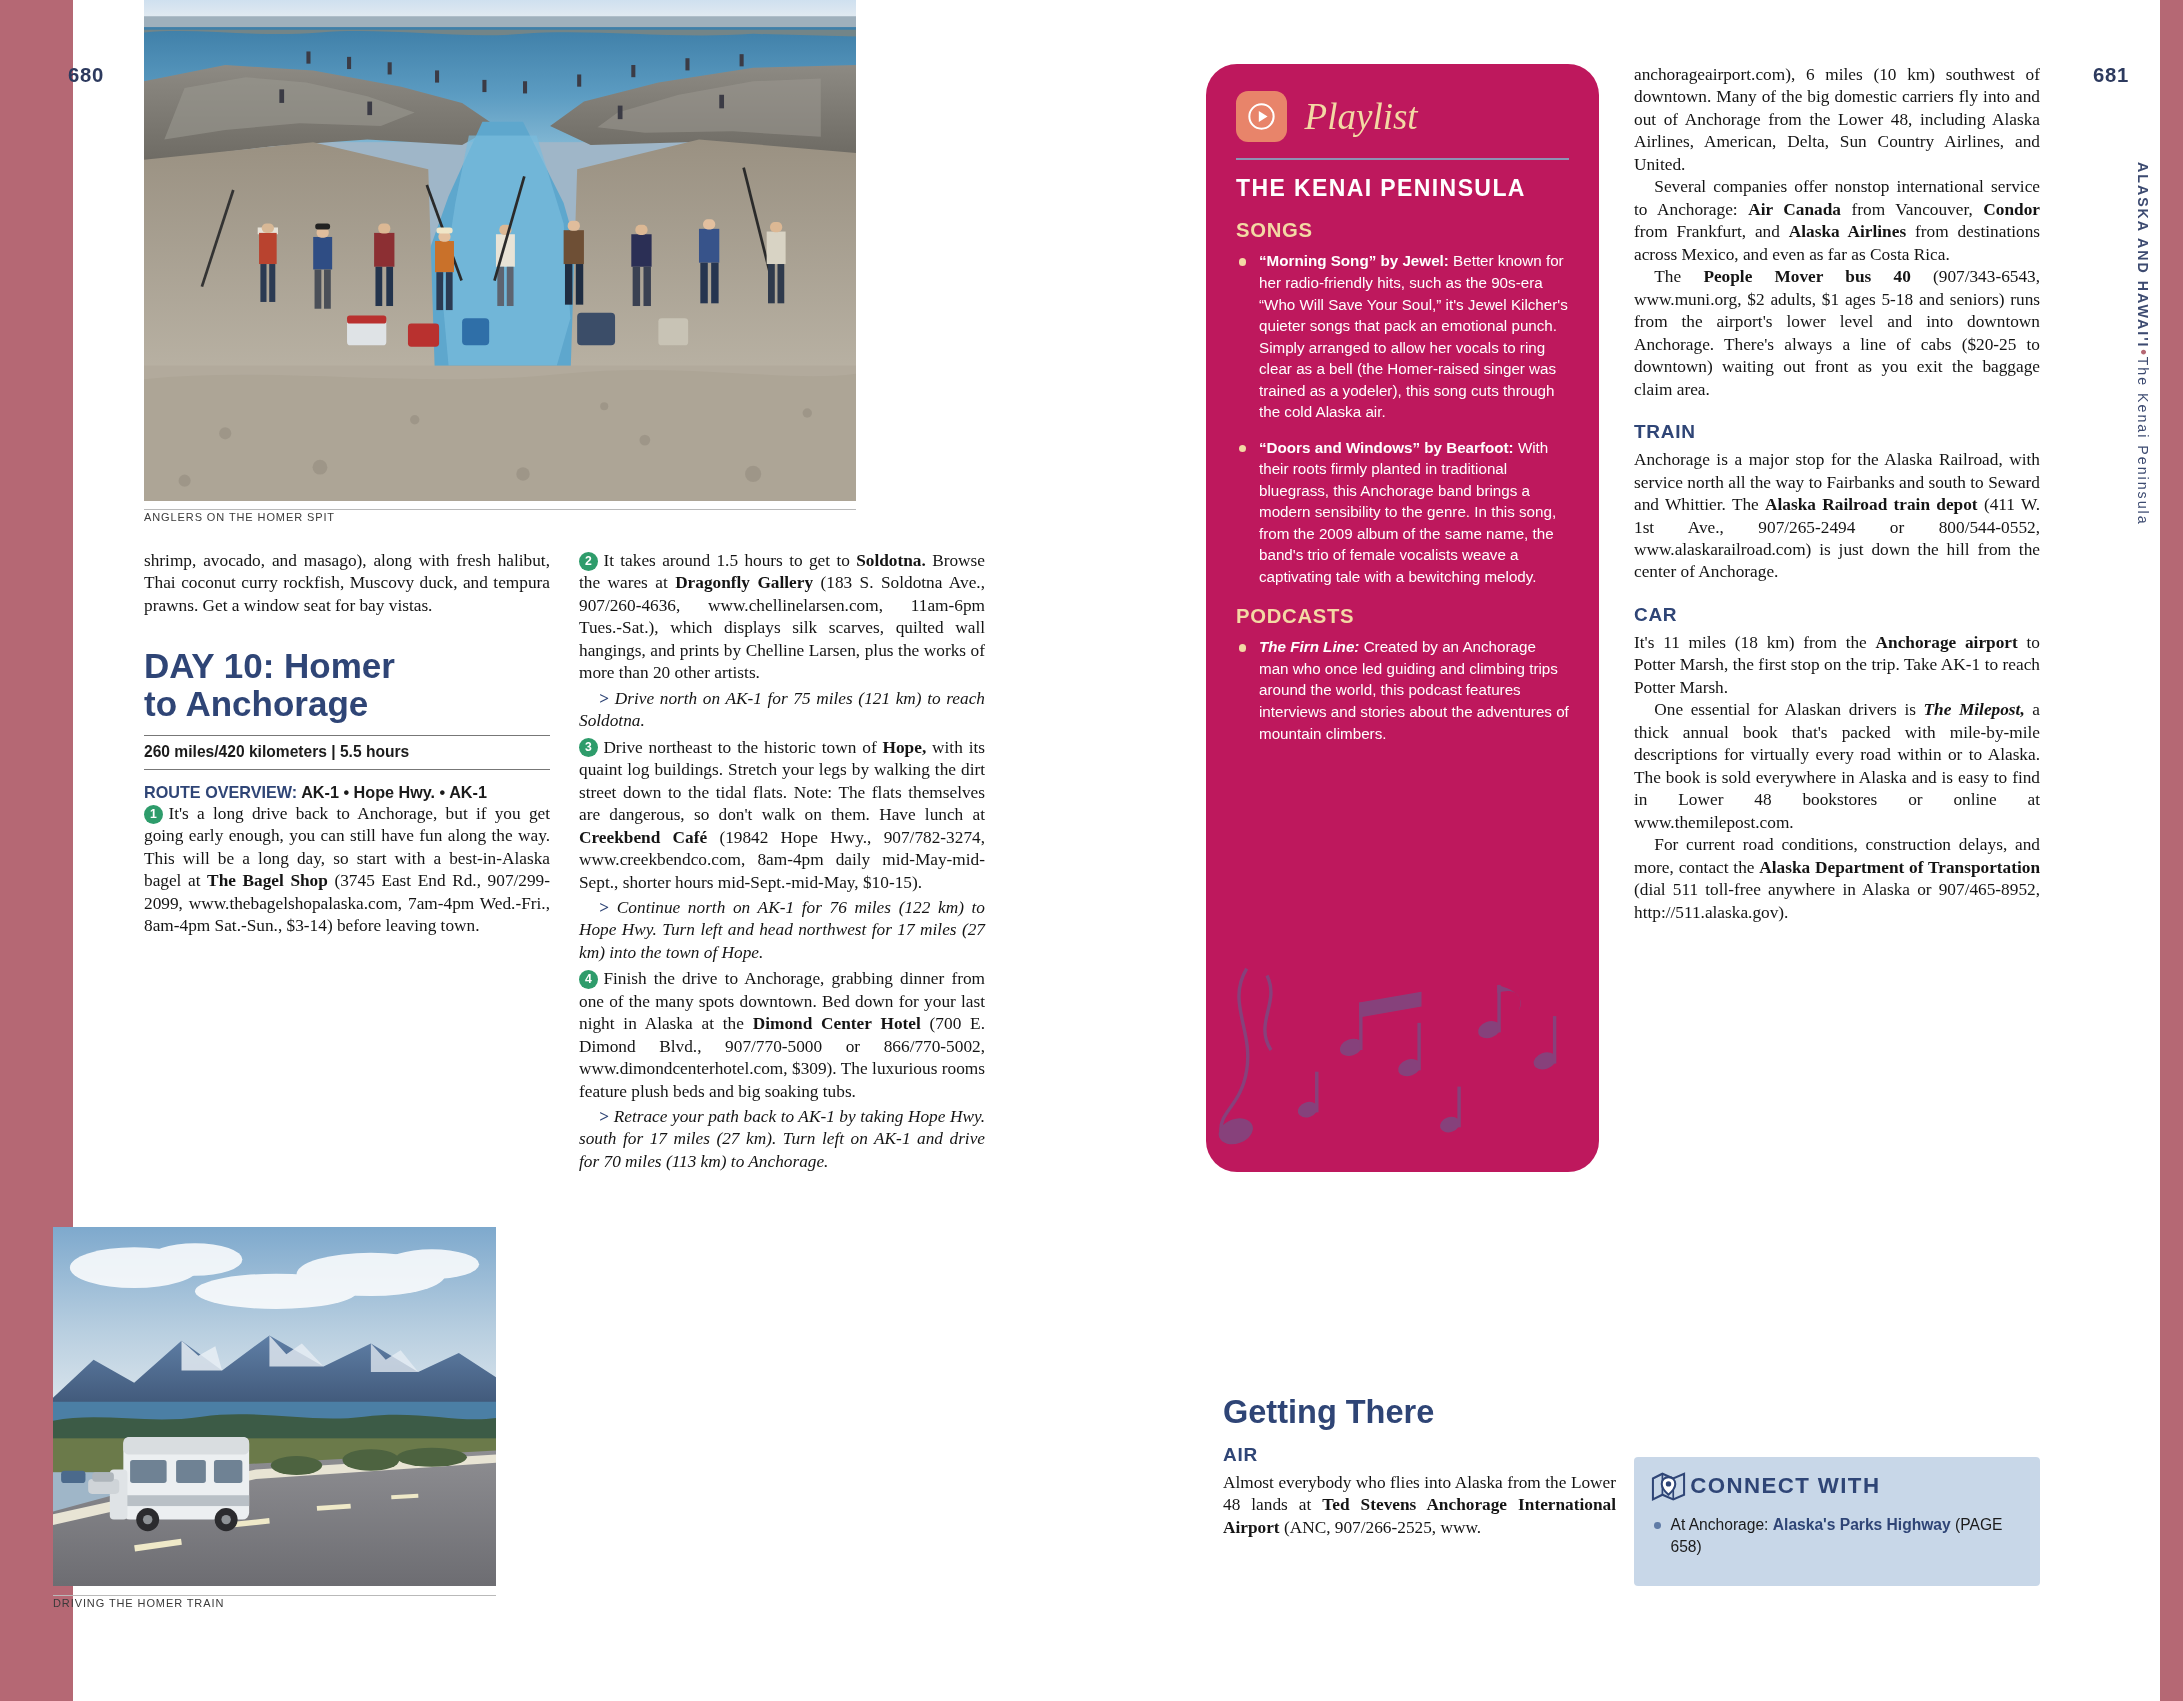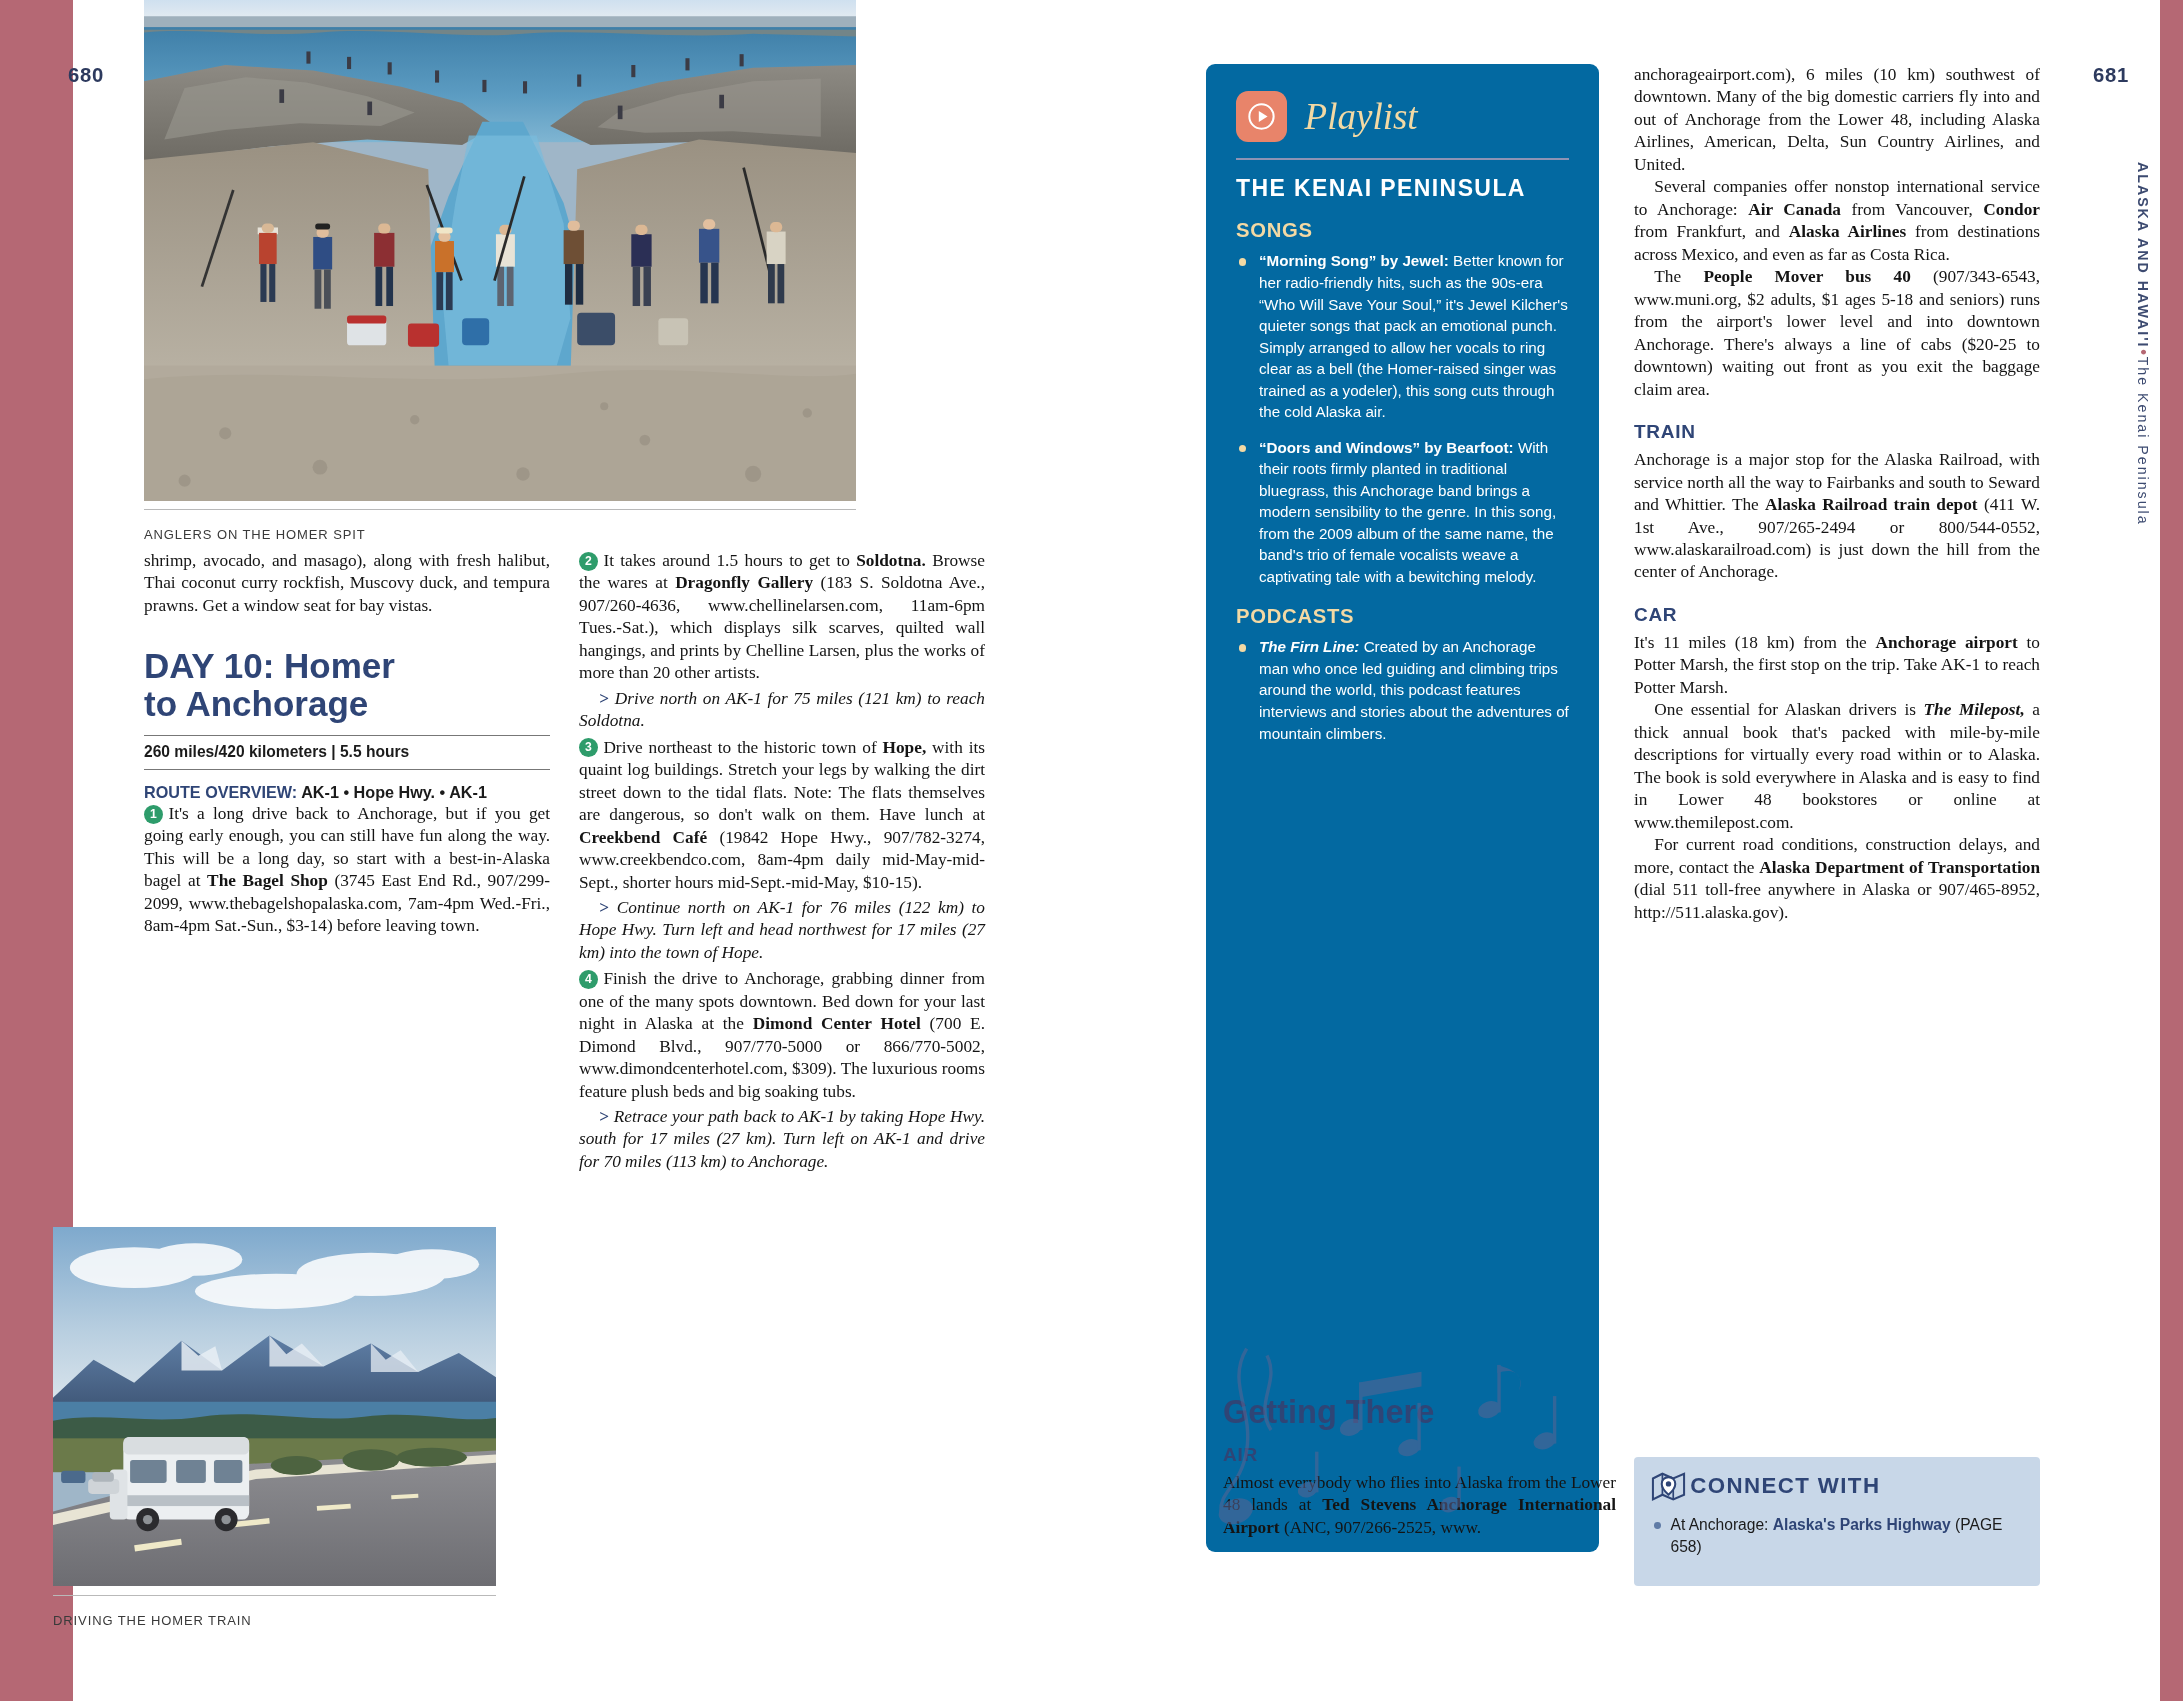--- a/index.html
+++ b/index.html
@@ -67,25 +67,25 @@
 
   
   .photo {
     position: absolute;
     overflow: hidden;
     background: #9fb6c8;
   }
   .photo-caption {
     position: absolute;
     font-family: "Liberation Sans", sans-serif;
-    font-size: 13px;
+    font-size: 11px;
     letter-spacing: 0.9px;
     color: #3a3a3a;
     border-top: 0.7px solid #b9b9b9;
-    padding-top: 17px;
+    padding-top: 1px;
   }
 
   
   #photo-anglers { left: 144px; top: 0px; width: 712px; height: 501px; }
   
   #photo-driving { left: 53px; top: 1227px; width: 443px; height: 359px; }
 
   
   .col {
     position: absolute;
@@ -175,23 +175,23 @@
     margin-top: 24.4px;
     margin-bottom: 4.1px;
   }
 
   
   #playlist-box {
     position: absolute;
     left: 1206px;
     top: 64px;
     width: 393px;
-    height: 1488px;
-    background: #0369a1;
-    border-radius: 9px;
+    height: 1108px;
+    background: #be185d;
+    border-radius: 31px;
     overflow: hidden;
     color: #ffffff;
   }
   .pl-inner { padding: 27px 30px 0 30px; position: relative; z-index: 2; }
   .pl-header { display: flex; align-items: center; gap: 17.6px; }
   .pl-icon {
     width: 51px; height: 51px;
     border-radius: 12.2px;
     background: #e8846a;
     display: flex; align-items: center; justify-content: center;

